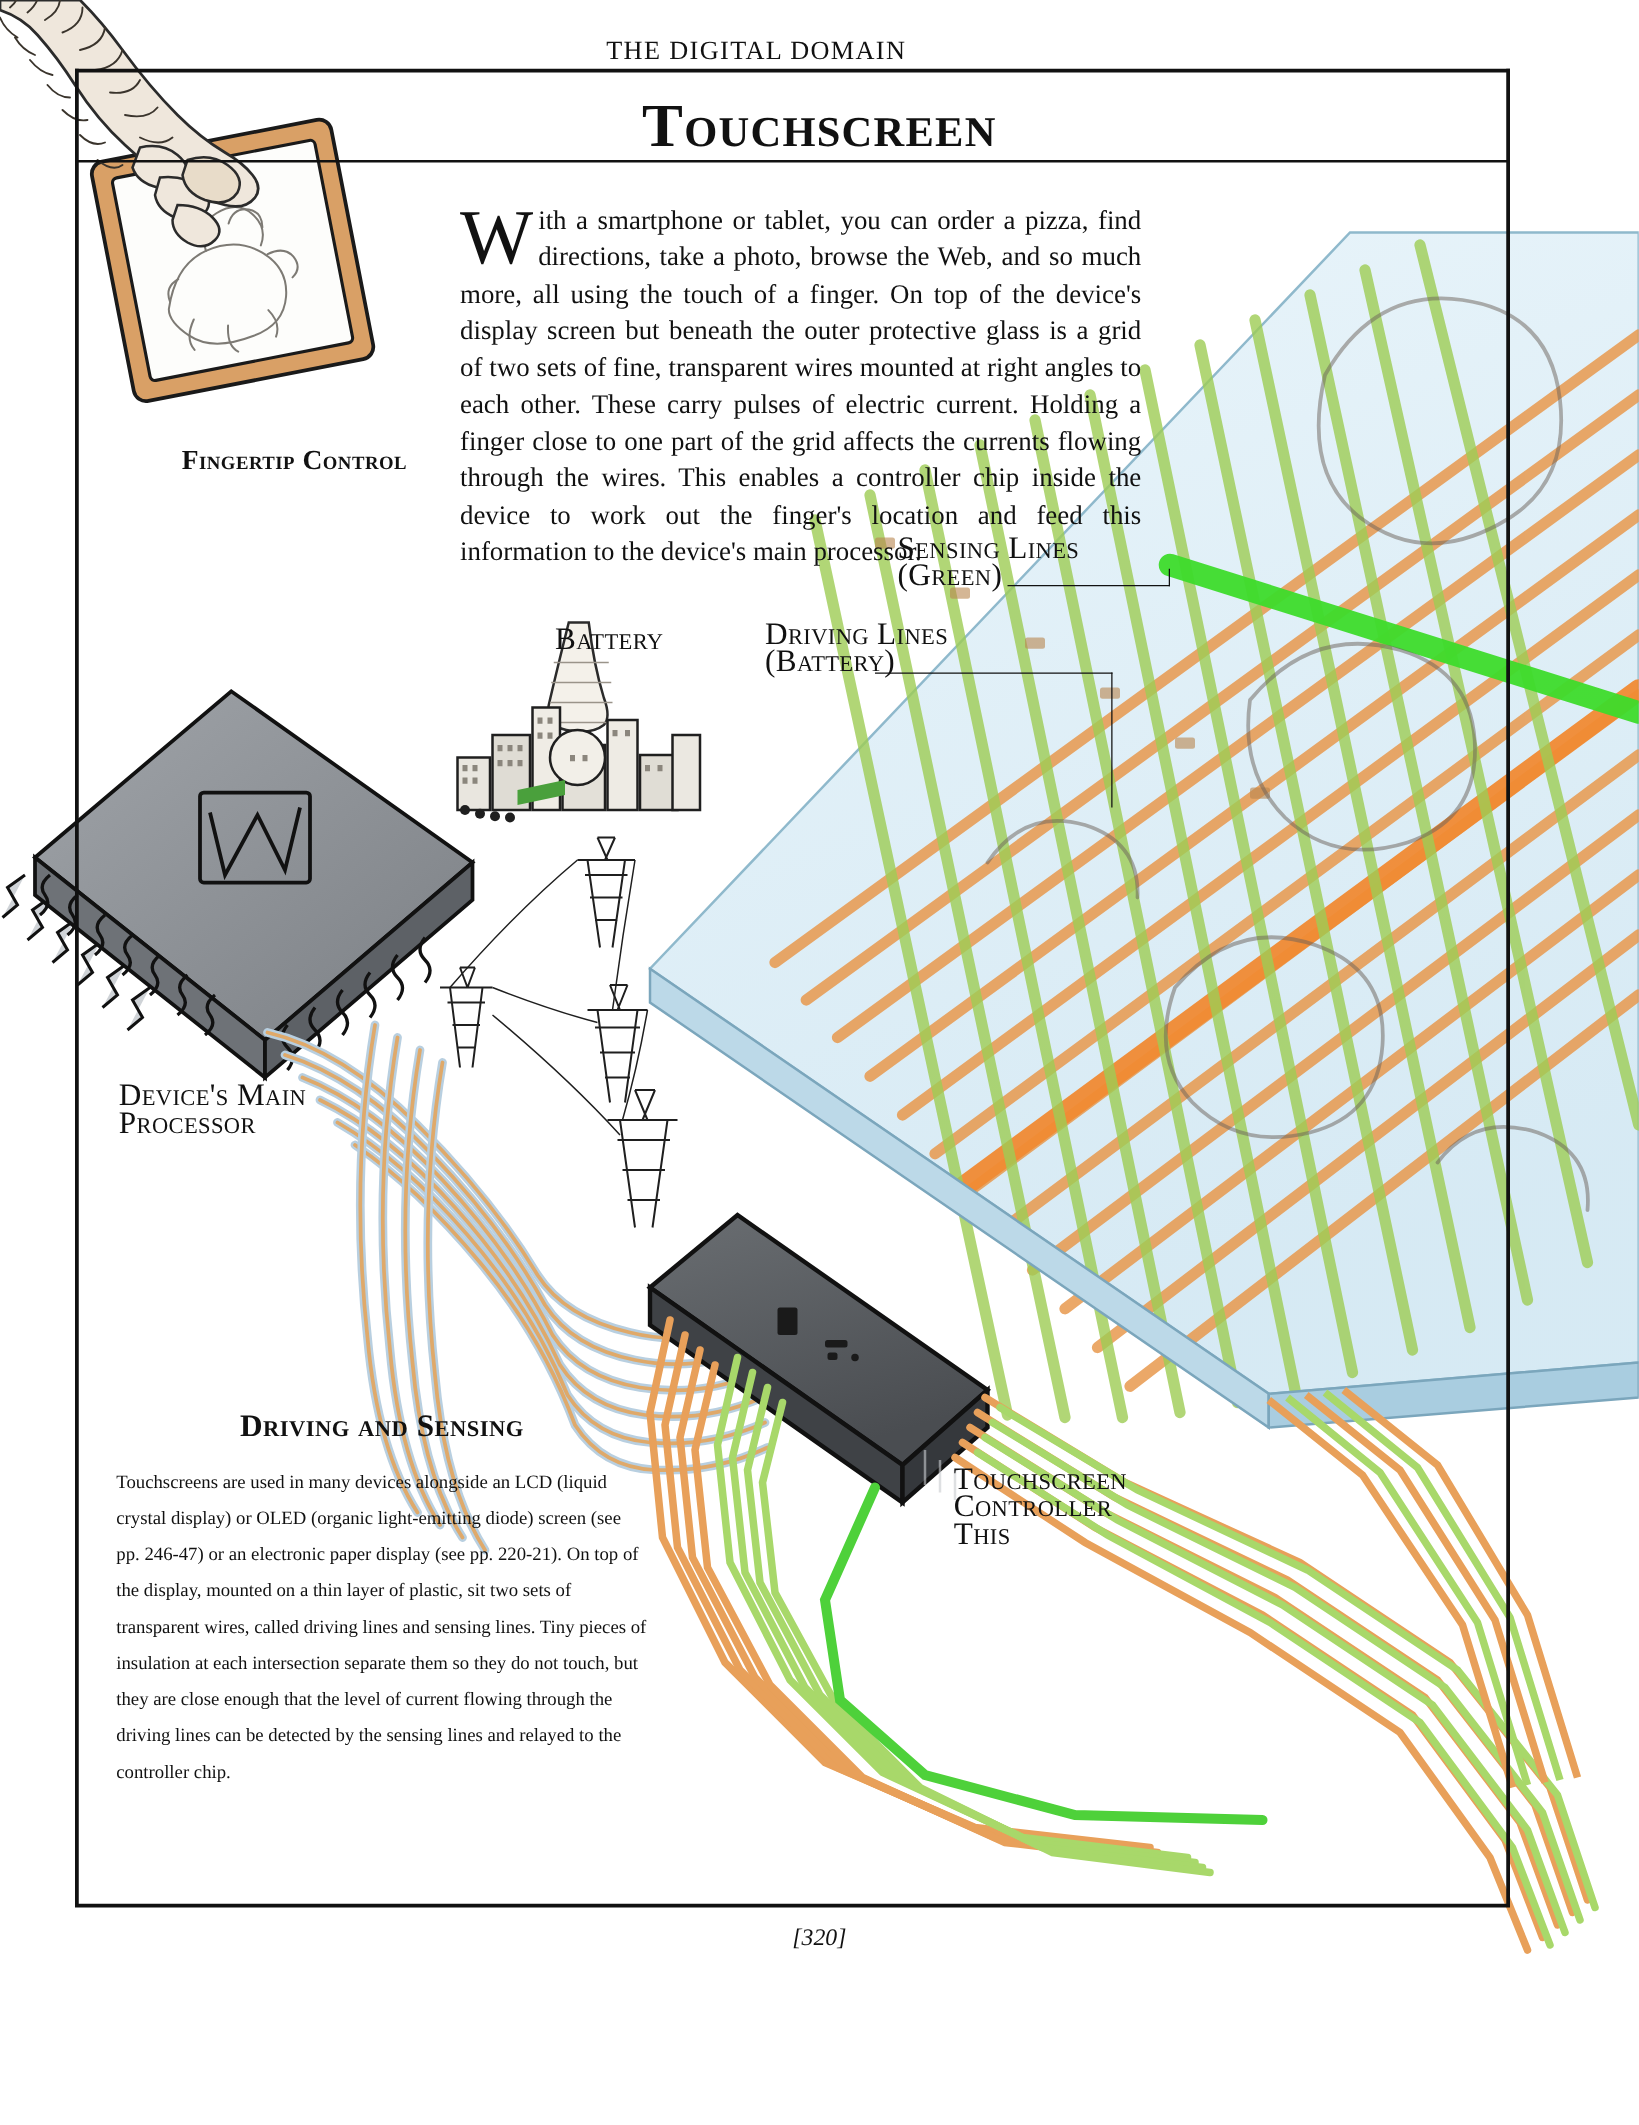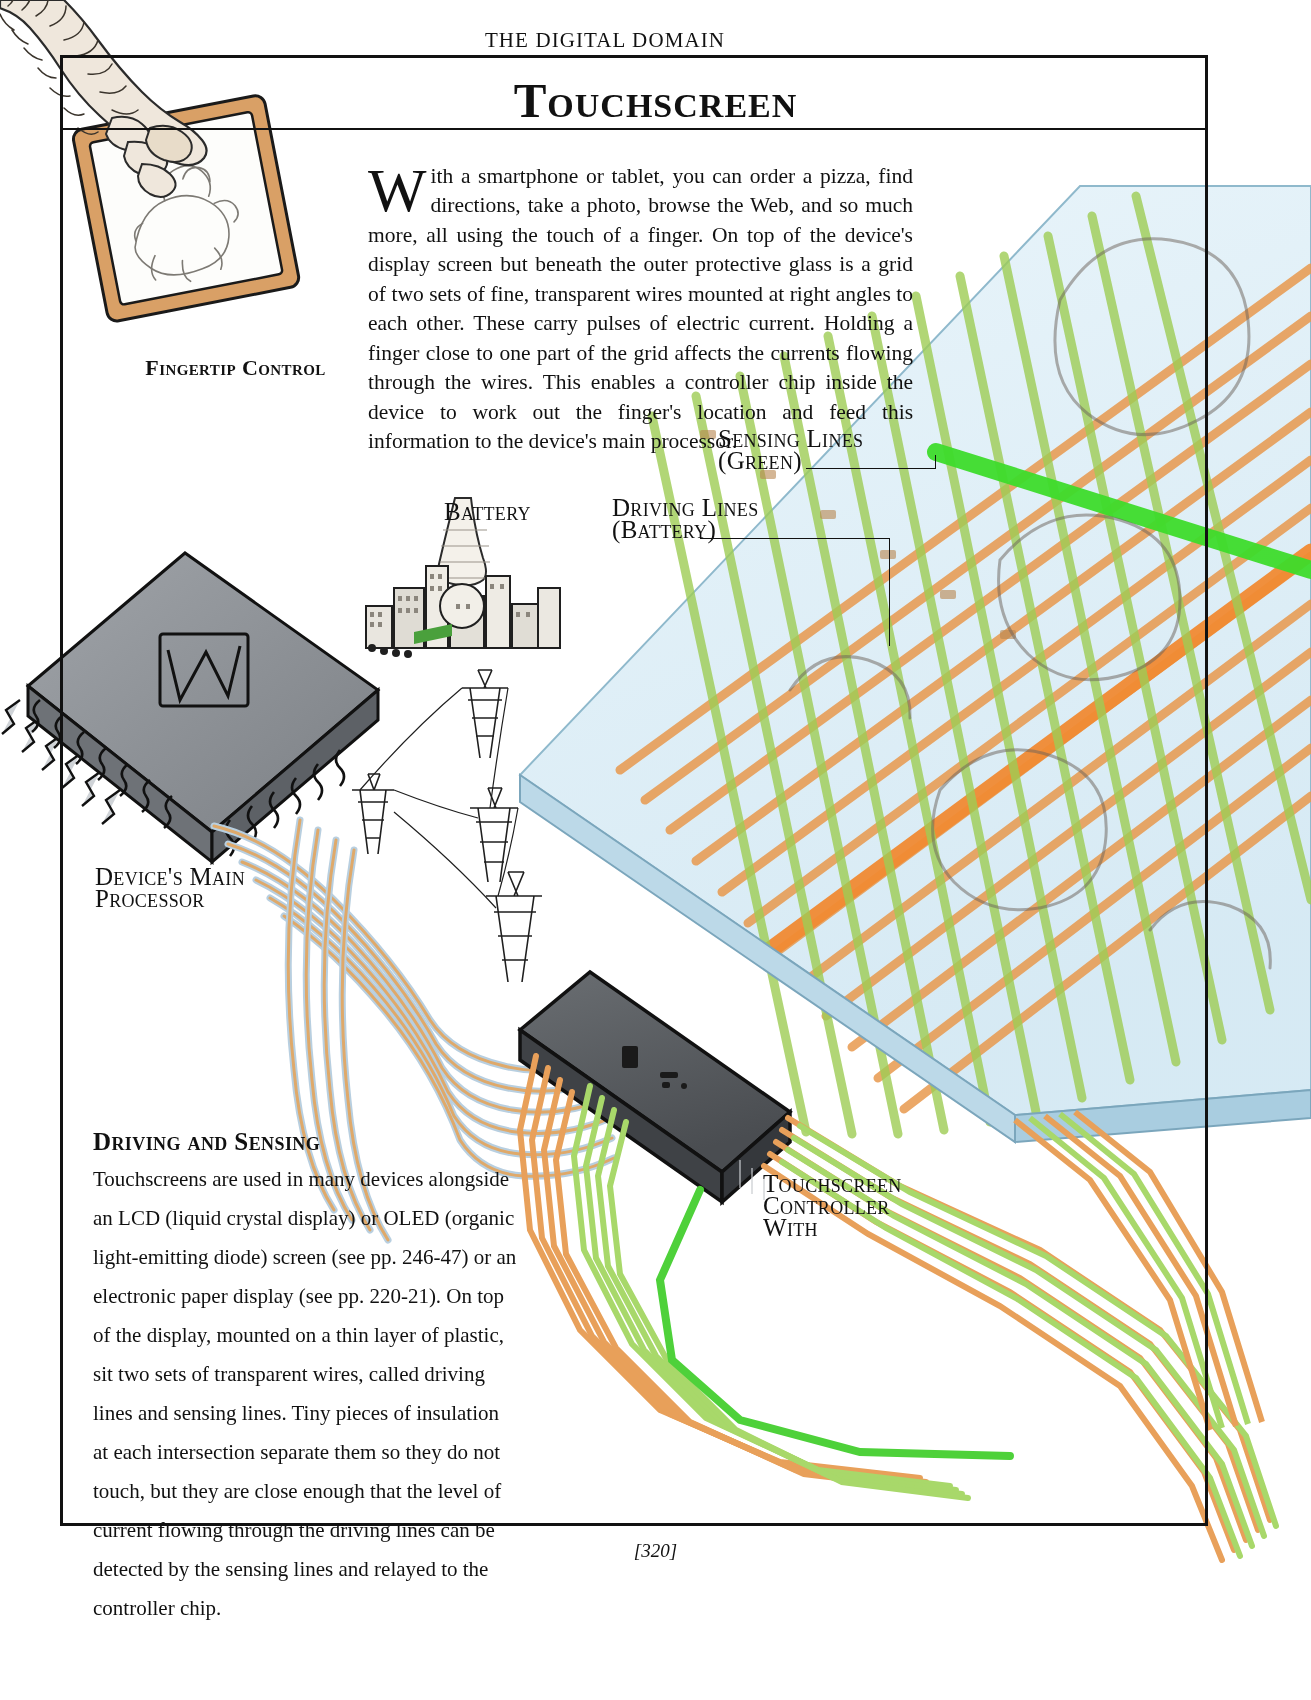--- a/index.html
+++ b/index.html
@@ -31,22 +31,22 @@
   
   .cap{position:absolute;}
   .cap h3{margin:0 0 2px 0;font-size:22px;font-weight:700;
           font-variant:small-caps;letter-spacing:.4px;}
   .cap p{margin:0;}
 
   #fingertip-caption{left:93px;top:355px;width:285px;text-align:center;}
   #fingertip-caption p{font-style:italic;font-size:18.5px;line-height:24px;}
 
   #driving-caption{left:93px;top:1128px;width:425px;}
-  #driving-caption h3{font-size:25px;margin-bottom:4px;}
-  #driving-caption p{font-size:21px;line-height:39px;}
+  #driving-caption h3{font-size:25px;margin-bottom:16px;text-align:center;}
+  #driving-caption p{font-size:15px;line-height:29px;}
 
   
   .lbl{position:absolute;font-variant:small-caps;font-size:25px;
        line-height:22px;letter-spacing:.3px;}
   #label-sensing{left:718px;top:428px;}
   #label-driving{left:612px;top:497px;}
   #label-battery{left:444px;top:501px;}
   #label-processor{left:95px;top:866px;}
   #label-controller{left:763px;top:1173px;}
 
@@ -437,18 +437,18 @@
   <div class="lbl" id="label-battery">Battery</div>
 
   <div class="lbl" id="label-processor">
     <div>Device's Main</div>
     <div>Processor</div>
   </div>
 
   <div class="lbl" id="label-controller">
     <div>Touchscreen</div>
     <div>Controller</div>
-    <div>With</div>
+    <div>This</div>
   </div>
 
   <div class="pagenum">[320]</div>
 
 </div>
 
 </body></html>

